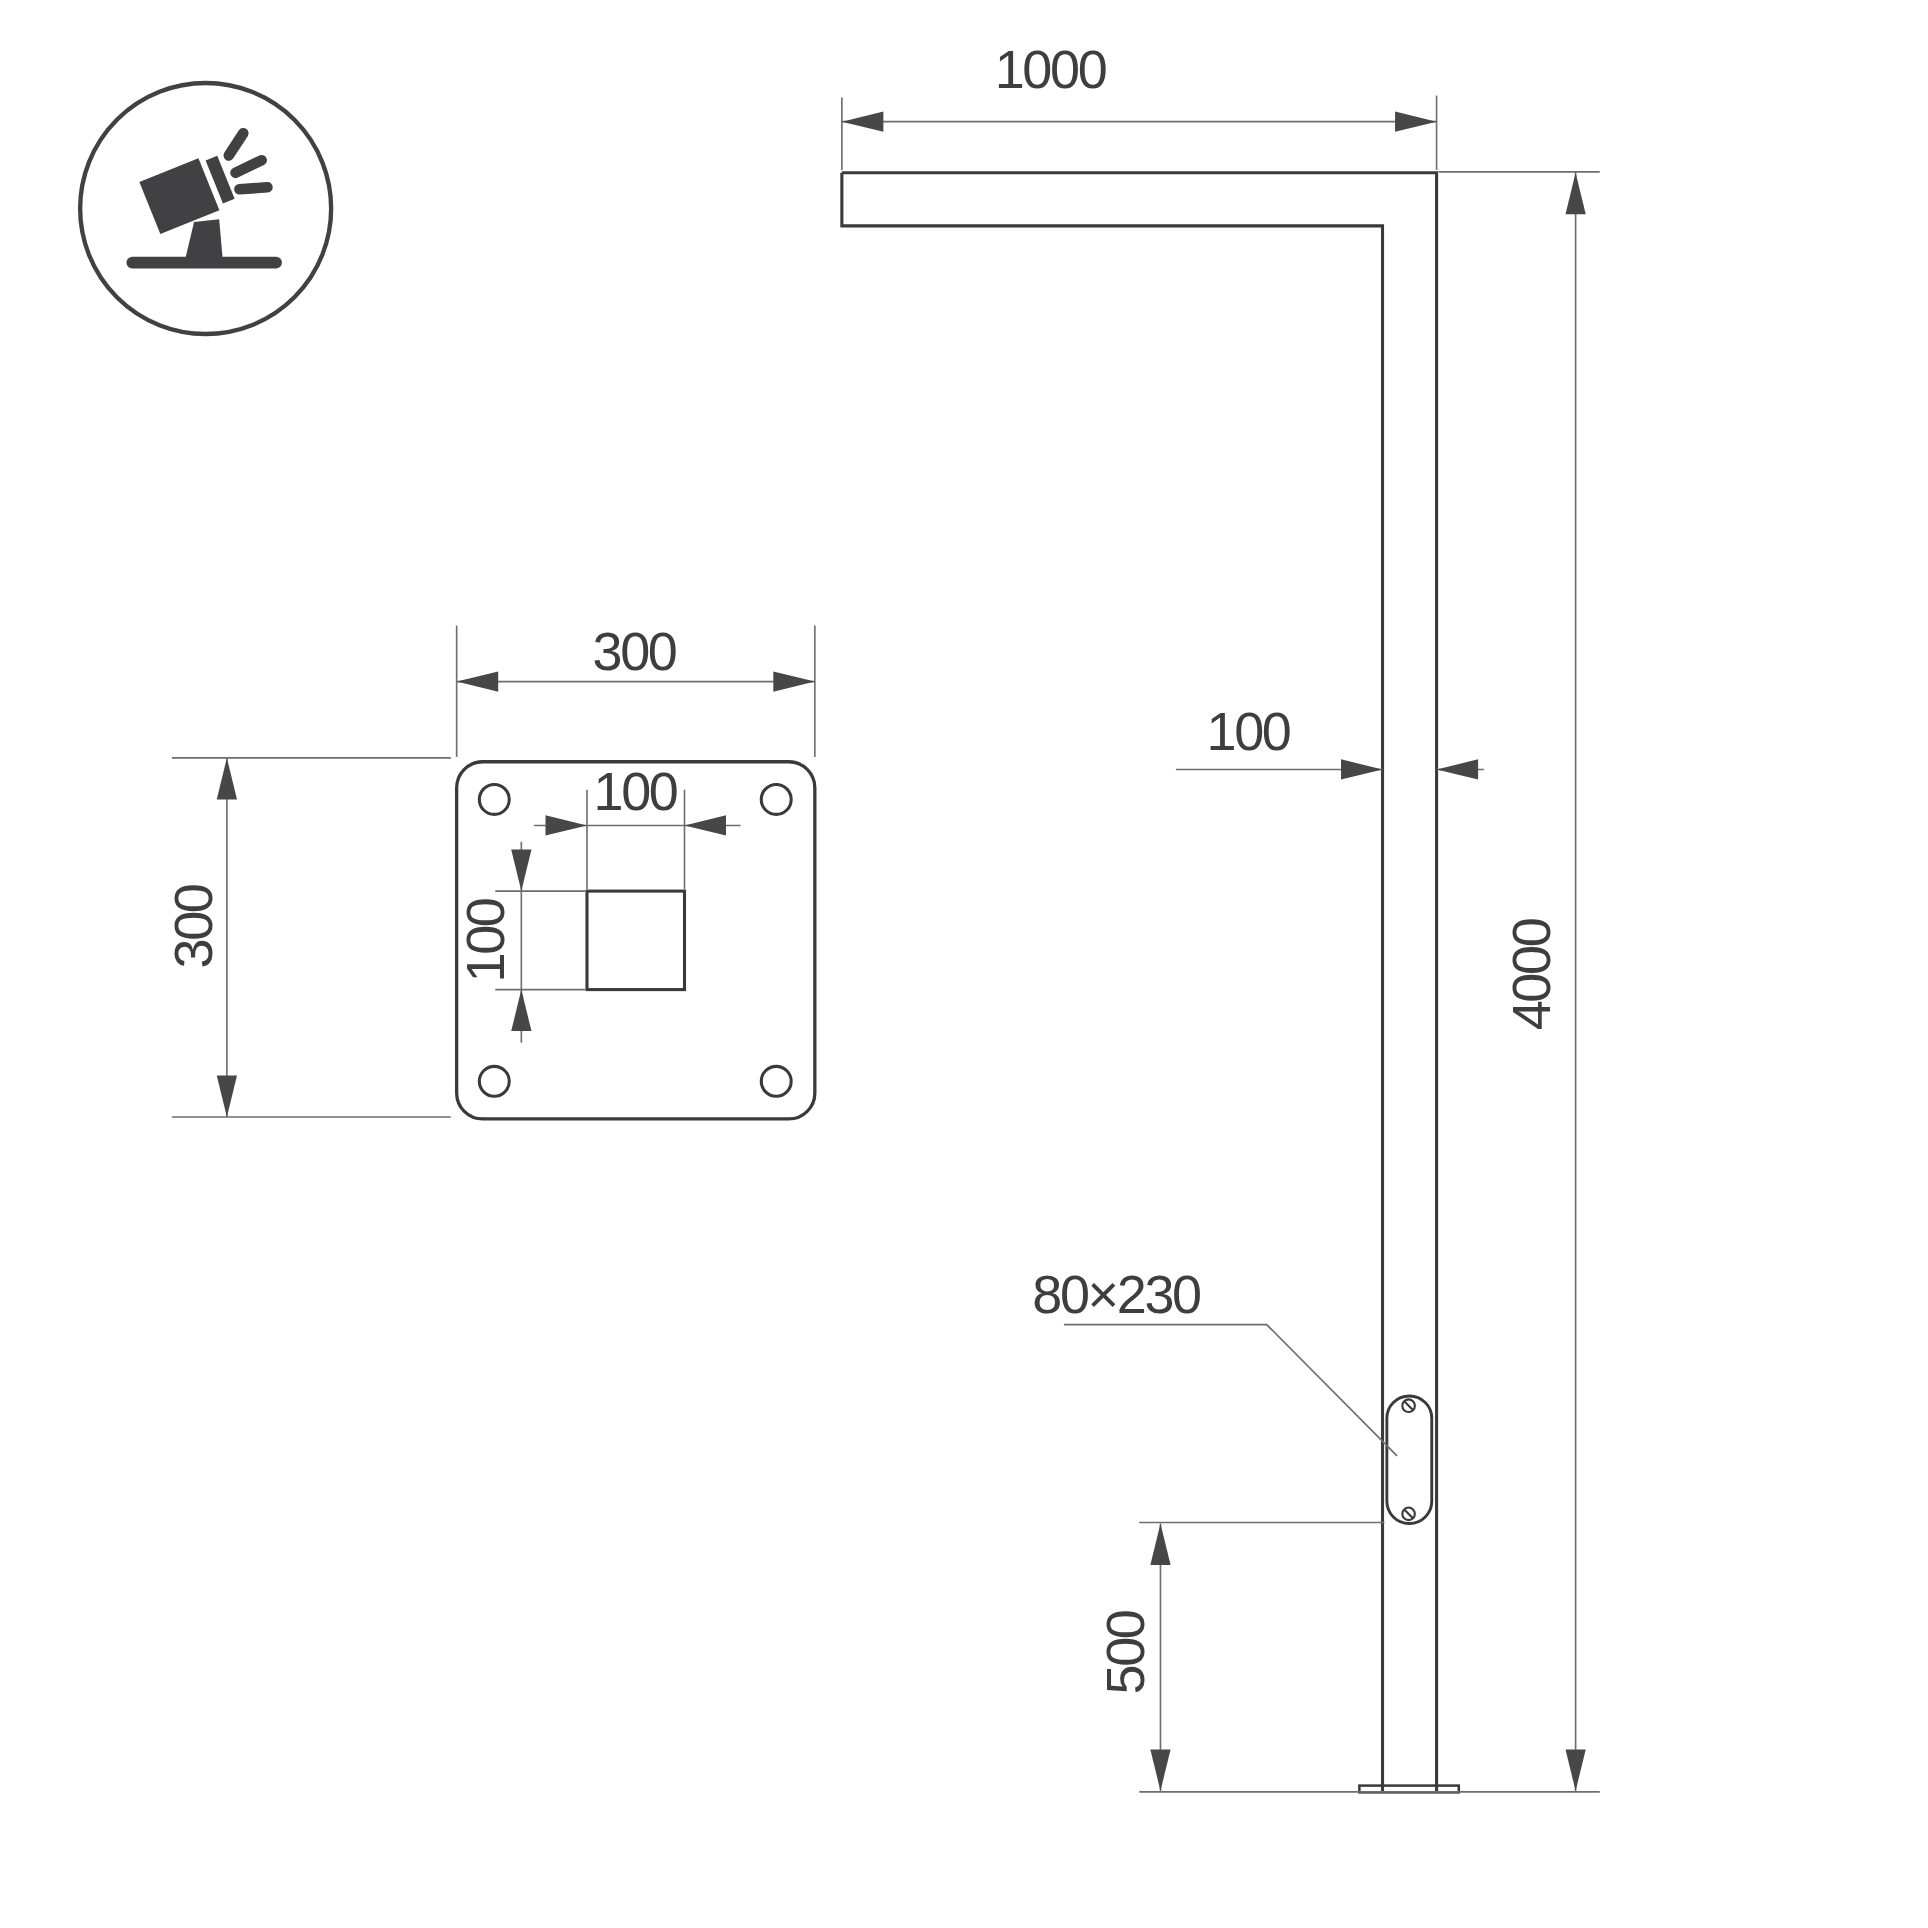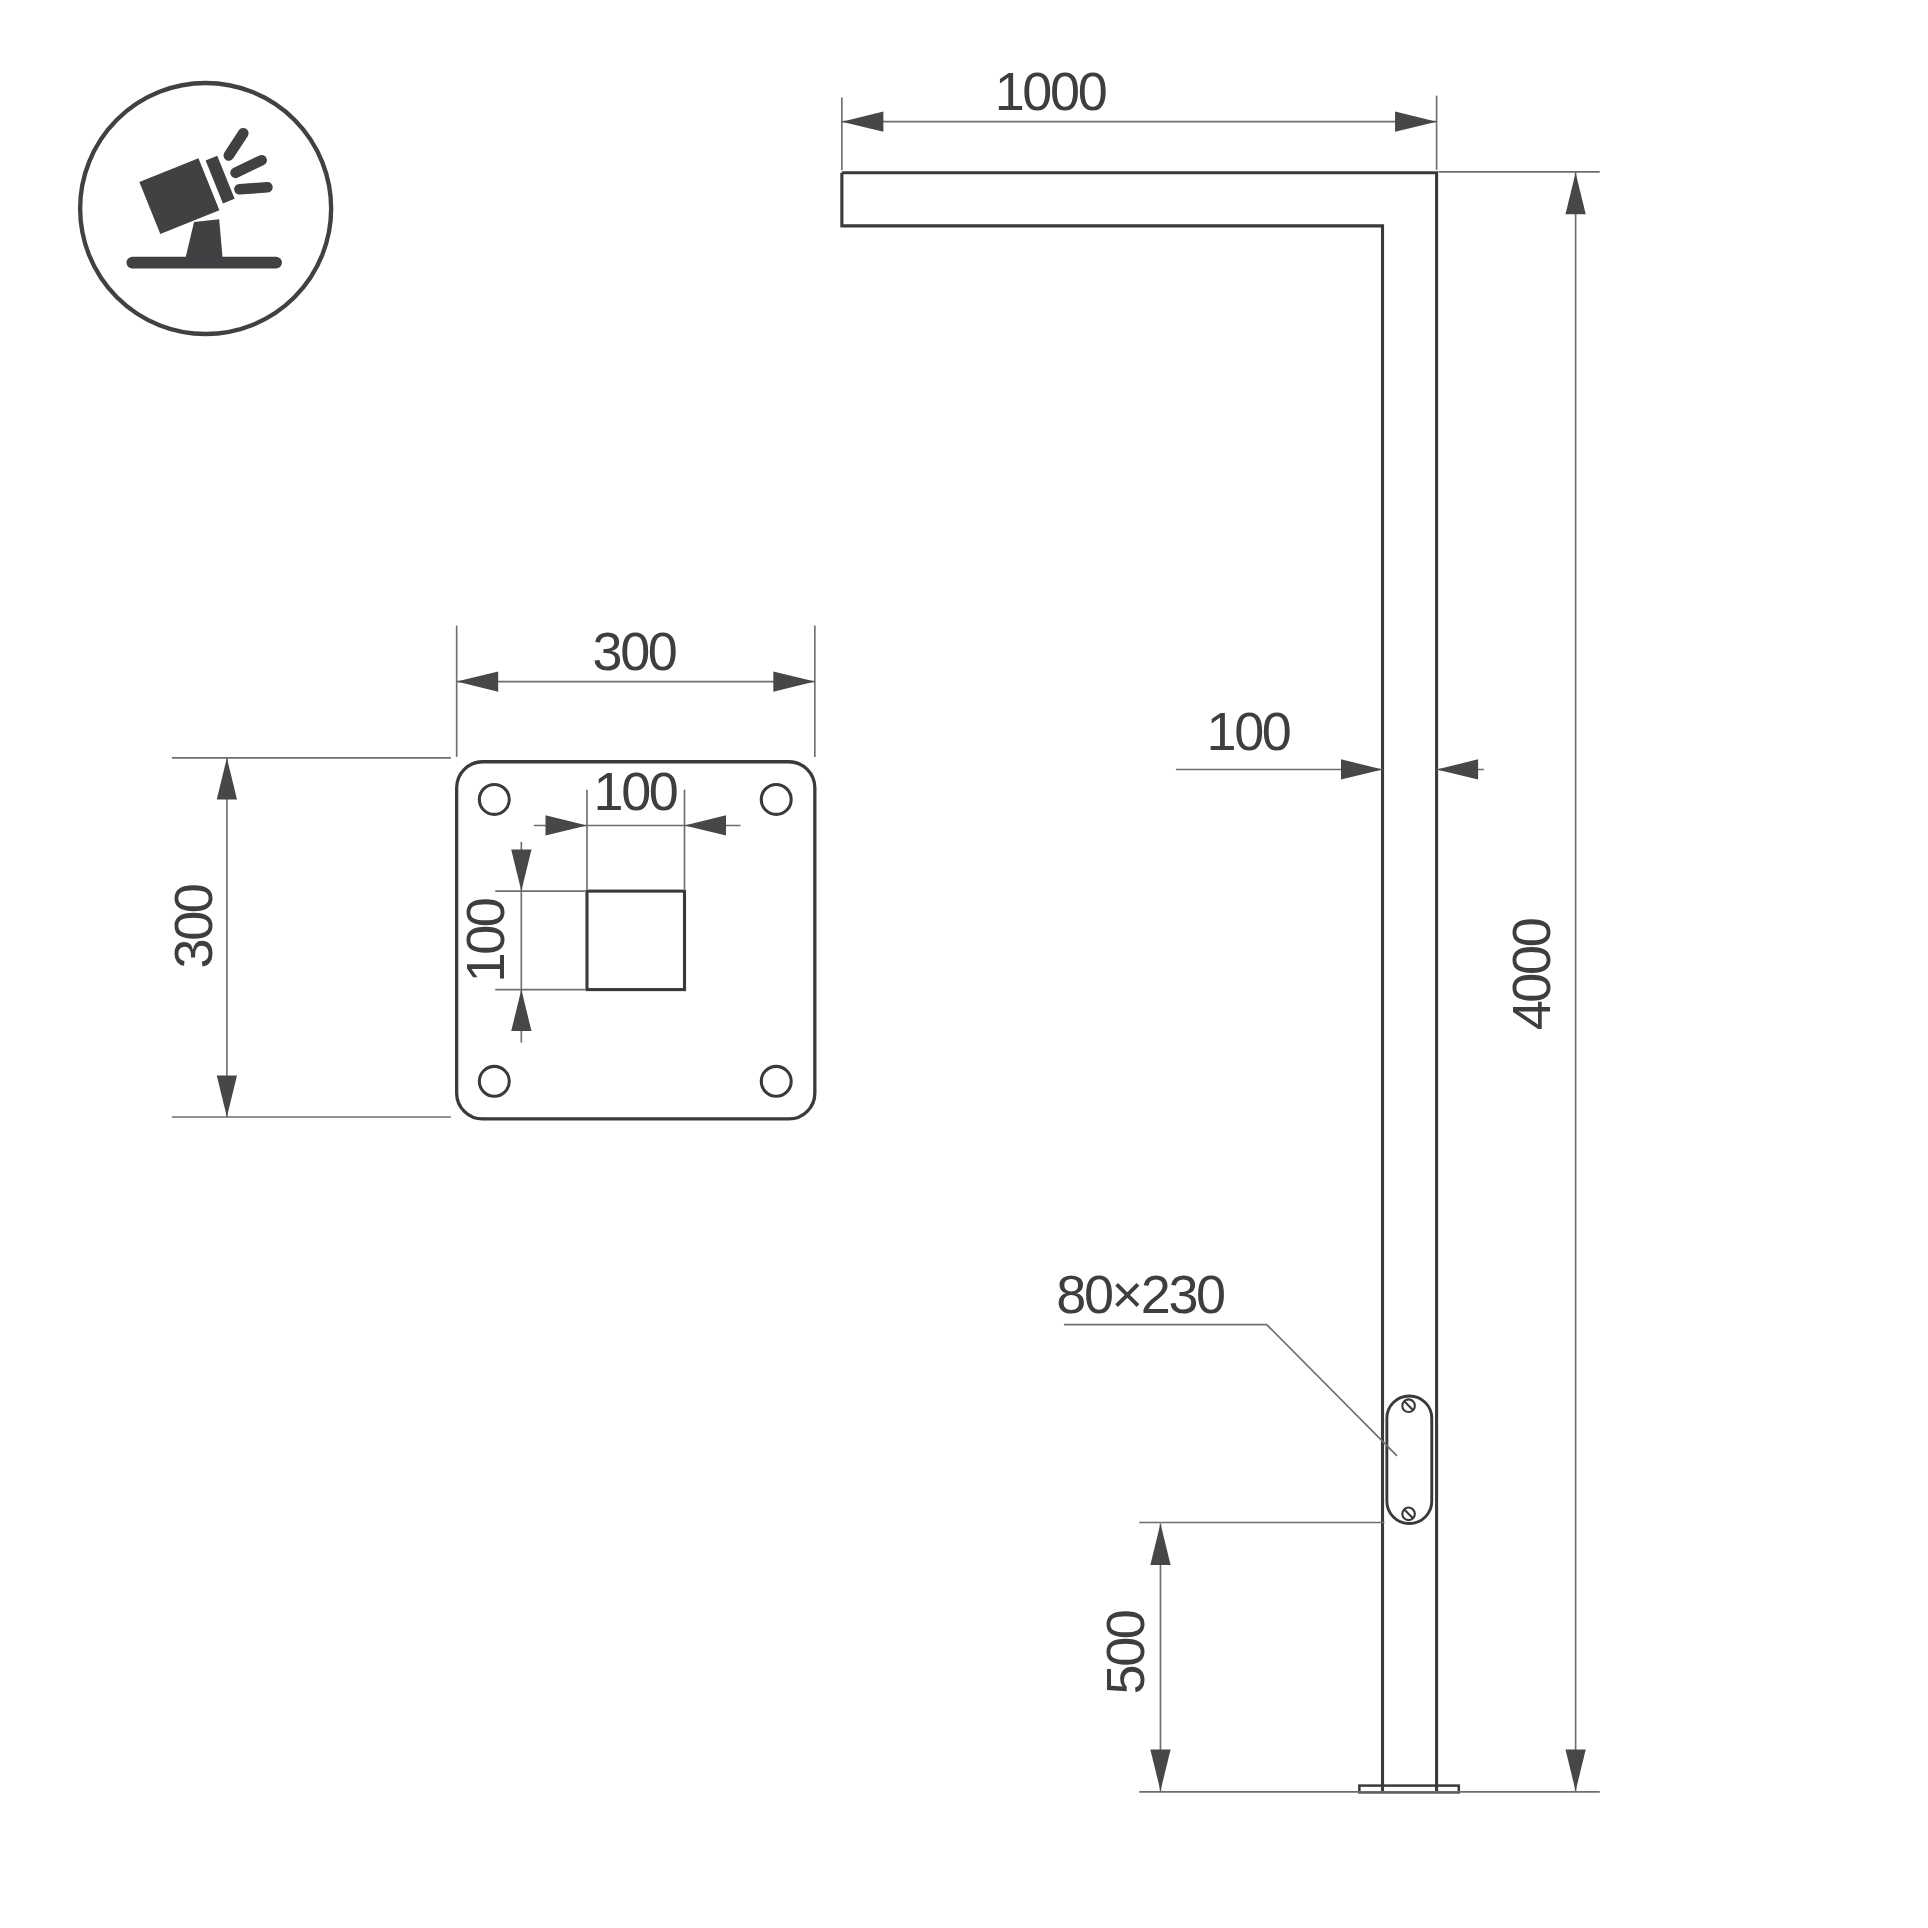--- a/index.html
+++ b/index.html
@@ -165,27 +165,27 @@
         <polygon points="1202,1578 1191.5,1621 1212.5,1621"></polygon>
         <polygon points="1202,1855 1191.5,1812 1212.5,1812"></polygon>
       </g>
 
       <g stroke="#6e6e71" stroke-width="1.7" fill="none">
         <path d="M1102,1372 H1312 L1447,1508"></path>
       </g>
     </g>
   </svg>
 
-  <div class="dim-label" style="left:1050px; top:91px;">1000</div>
+  <div class="dim-label" style="left:1050px; top:69px;">1000</div>
 
   <div class="dim-label" style="left:1248px; top:731px;">100</div>
 
   <div class="dim-label rot" style="left:1531px; top:975px;">4000</div>
 
-  <div class="dim-label" style="left:1140px; top:1294px;">80×230</div>
+  <div class="dim-label" style="left:1116px; top:1294px;">80×230</div>
 
   <div class="dim-label rot" style="left:1125px; top:1653px;">500</div>
 
   <div class="dim-label" style="left:634px; top:651px;">300</div>
 
   <div class="dim-label rot" style="left:193px; top:927px;">300</div>
 
   <div class="dim-label" style="left:635px; top:791px;">100</div>
 
   <div class="dim-label rot" style="left:485px; top:941px;">100</div>

